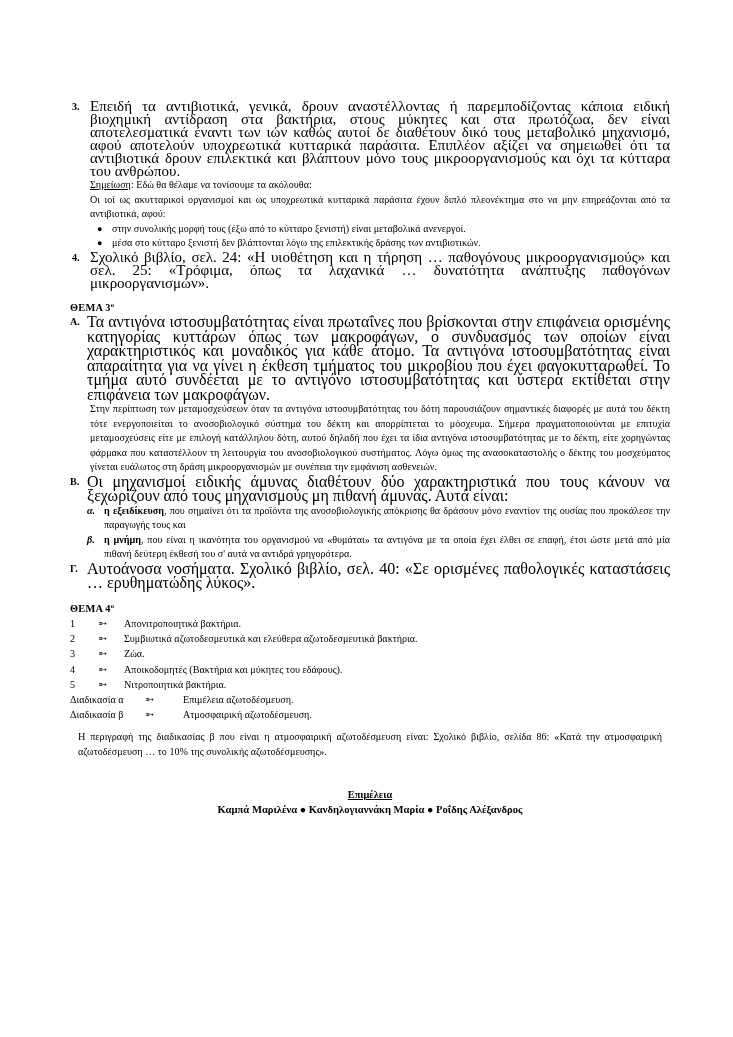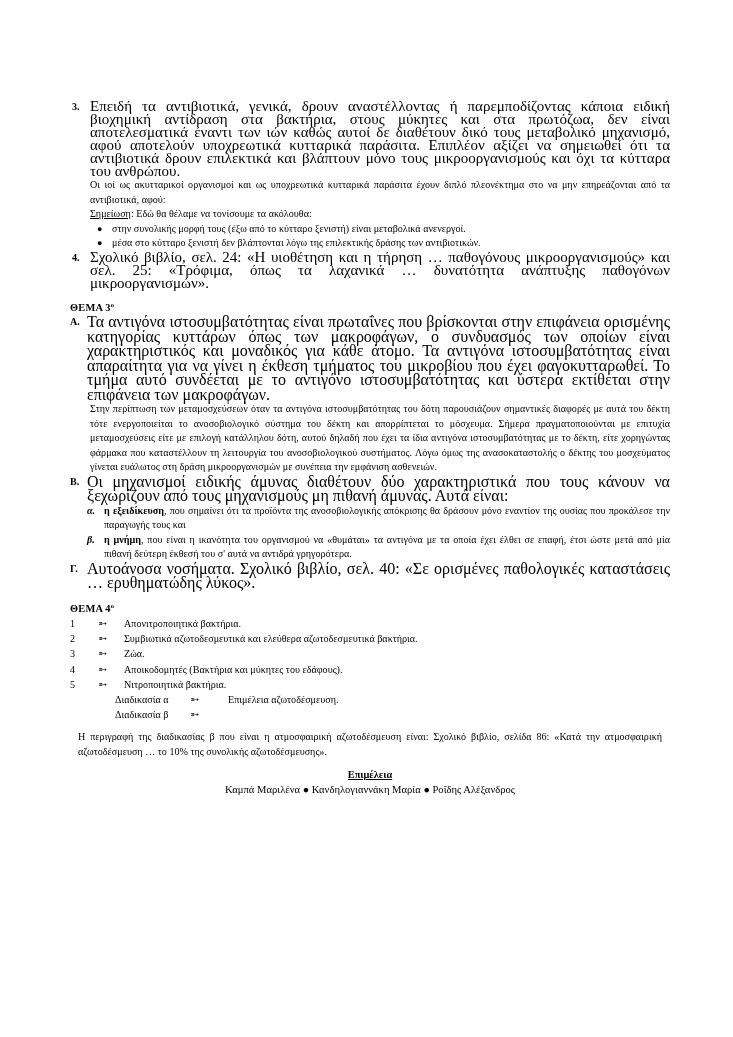--- a/index.html
+++ b/index.html
@@ -155,65 +155,64 @@
   }
   .proc-row {
     display: flex;
     align-items: flex-start;
     font-size: 10.1px;
     line-height: 15.2px;
   }
   .proc-row > .lbl {
     flex: 0 0 75px;
     box-sizing: border-box;
-    margin-left: 45px;
   }
   .proc-row > .arrow {
     flex: 0 0 38px;
     box-sizing: border-box;
     font-size: 11px;
     line-height: 15.2px;
   }
   .proc-row > .txt {
     flex: 1 1 auto;
   }
   
   .footer {
-    margin-top: 8px;
+    margin-top: 28px;
     text-align: center;
   }
   .footer .title {
     font-weight: bold;
     font-size: 10.3px;
     line-height: 15px;
     text-decoration: underline;
   }
   .footer .names {
-    font-weight: normal;
+    font-weight: bold;
     font-size: 10.6px;
     line-height: 16px;
   }
   .gap-md { height: 11px; }
 </style>
 </head>
 <body>
 
 <div class="page">
   <div class="content">
 
     <div class="num-item">
       <div class="marker">3.</div>
       <div class="body">Επειδή τα αντιβιοτικά, γενικά, δρουν αναστέλλοντας ή παρεμποδίζοντας κάποια ειδική βιοχημική αντίδραση στα βακτήρια, στους μύκητες και στα πρωτόζωα, δεν είναι αποτελεσματικά έναντι των ιών καθώς αυτοί δε διαθέτουν δικό τους μεταβολικό μηχανισμό, αφού αποτελούν υποχρεωτικά κυτταρικά παράσιτα. Επιπλέον αξίζει να σημειωθεί ότι τα αντιβιοτικά δρουν επιλεκτικά και βλάπτουν μόνο τους μικροοργανισμούς και όχι τα κύτταρα του ανθρώπου.</div>
     </div>
 
-    <div class="indent-block">Οι ιοί ως ακυτταρικοί οργανισμοί και ως υποχρεωτικά κυτταρικά παράσιτα έχουν διπλό πλεονέκτημα στο να μην επηρεάζονται από τα αντιβιοτικά, αφού:</div>
-
     <div class="indent-block">
       <span class="u">Σημείωση</span><span>: Εδώ θα θέλαμε να τονίσουμε τα ακόλουθα:</span>
     </div>
+
+    <div class="indent-block">Οι ιοί ως ακυτταρικοί οργανισμοί και ως υποχρεωτικά κυτταρικά παράσιτα έχουν διπλό πλεονέκτημα στο να μην επηρεάζονται από τα αντιβιοτικά, αφού:</div>
 
     <ul class="bullets">
       <li>
         <span class="dot">●</span>
         <span>στην συνολικής μορφή τους (έξω από το κύτταρο ξενιστή) είναι μεταβολικά ανενεργοί.</span>
       </li>
       <li>
         <span class="dot">●</span>
         <span>μέσα στο κύτταρο ξενιστή δεν βλάπτονται λόγω της επιλεκτικής δράσης των αντιβιοτικών.</span>
       </li>
@@ -292,20 +291,21 @@
 
     <div>
       <div class="proc-row">
         <div class="lbl">Διαδικασία α</div>
         <div class="arrow">➵</div>
         <div class="txt">Επιμέλεια αζωτοδέσμευση.</div>
       </div>
       <div class="proc-row">
         <div class="lbl">Διαδικασία β</div>
         <div class="arrow">➵</div>
+        <div class="txt">Ατμοσφαιρική αζωτοδέσμευση.</div>
       </div>
     </div>
 
     <div class="para">Η περιγραφή της διαδικασίας β που είναι η ατμοσφαιρική αζωτοδέσμευση είναι: Σχολικό βιβλίο, σελίδα 86: «Κατά την ατμοσφαιρική αζωτοδέσμευση … το 10% της συνολικής αζωτοδέσμευσης».</div>
 
     <div class="footer">
       <div class="title">Επιμέλεια</div>
       <div class="names">Καμπά Μαριλένα ● Κανδηλογιαννάκη Μαρία ● Ροΐδης Αλέξανδρος</div>
     </div>
 

